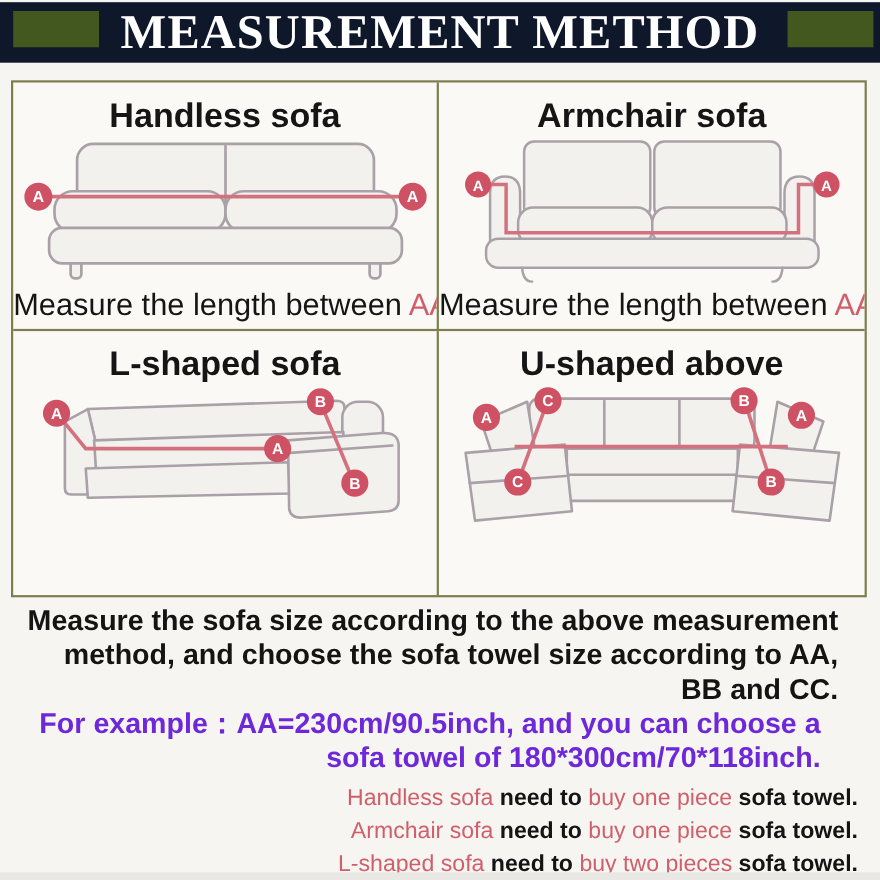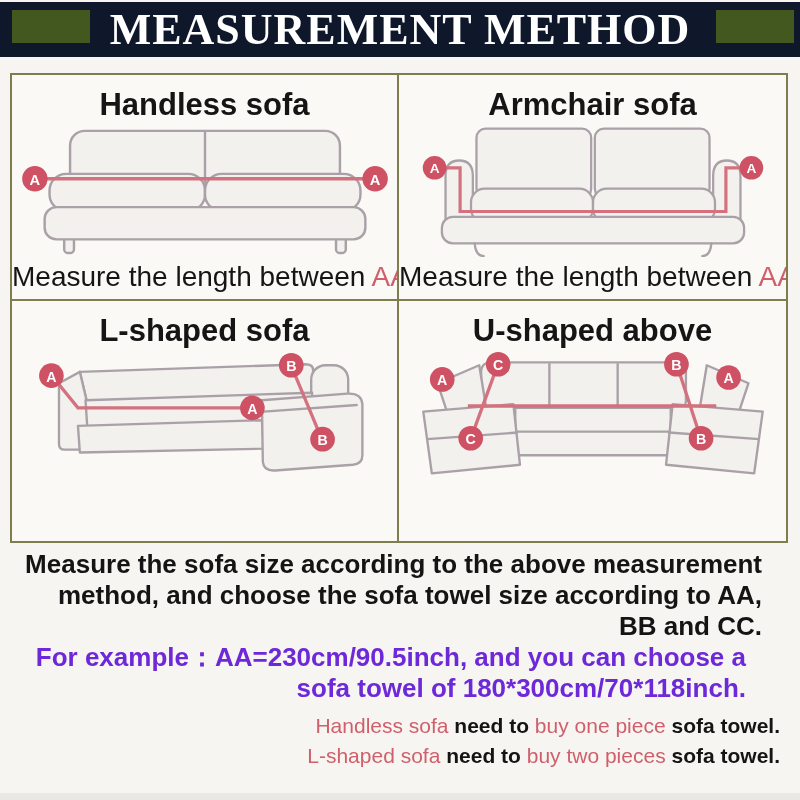--- a/index.html
+++ b/index.html
@@ -237,18 +237,19 @@
       </g>
     </svg>
   </div>
 </div>
 
 <div class="footer">
   <div class="para">Measure the sofa size according to the above measurement method, and choose the sofa towel size according to AA, BB and CC.</div>
   <div class="example">For example：AA=230cm/90.5inch, and you can choose a sofa towel of 180*300cm/70*118inch.</div>
   <div class="rules">
     <div class="rule"><span class="pink">Handless sofa</span><span class="dark"> need to </span><span class="pink">buy one piece</span><span class="dark"> sofa towel.</span></div>
+    <div class="rule"><span class="pink">Armchair sofa</span><span class="dark"> need to </span><span class="pink">buy one piece</span><span class="dark"> sofa towel.</span></div>
     <div class="rule"><span class="pink">L-shaped sofa</span><span class="dark"> need to </span><span class="pink">buy two pieces</span><span class="dark"> sofa towel.</span></div>
 
   </div>
 </div>
 
 <div class="bottom-strip"></div>
 
 </body></html>

